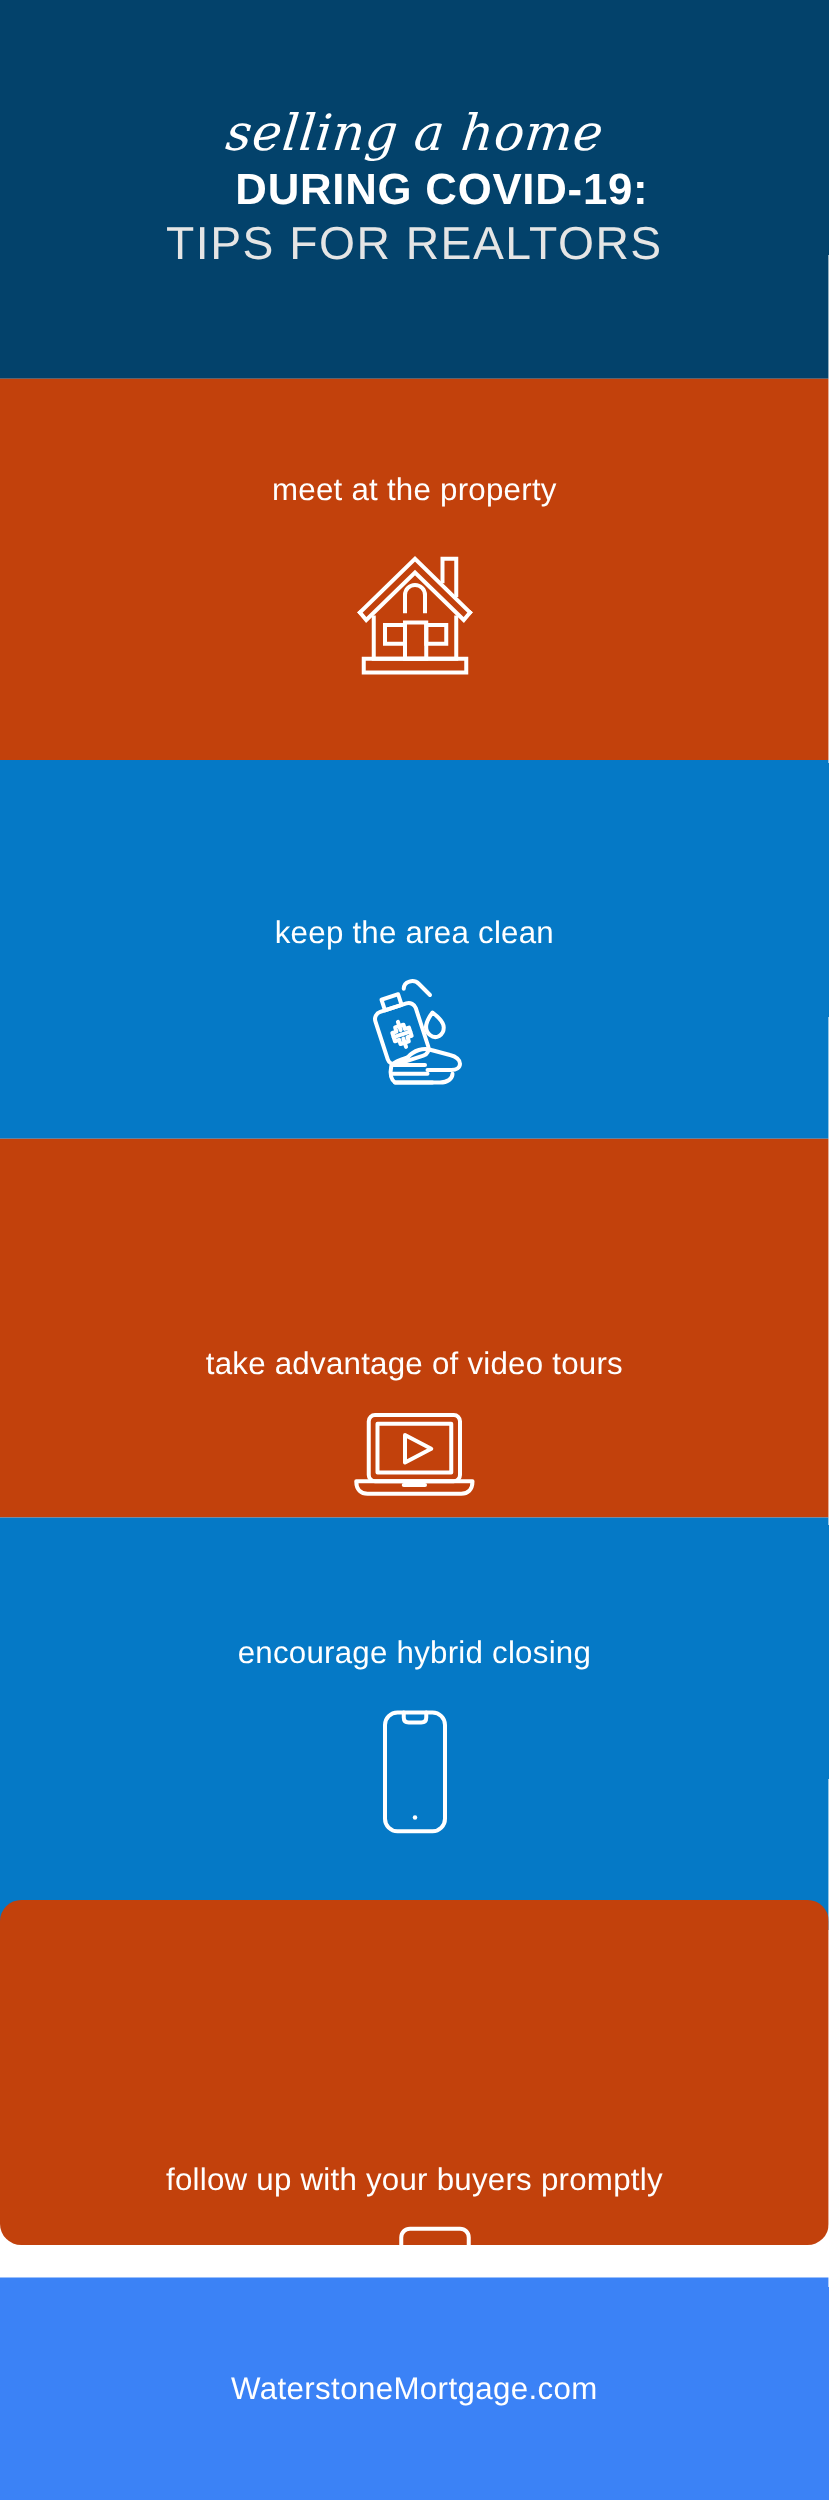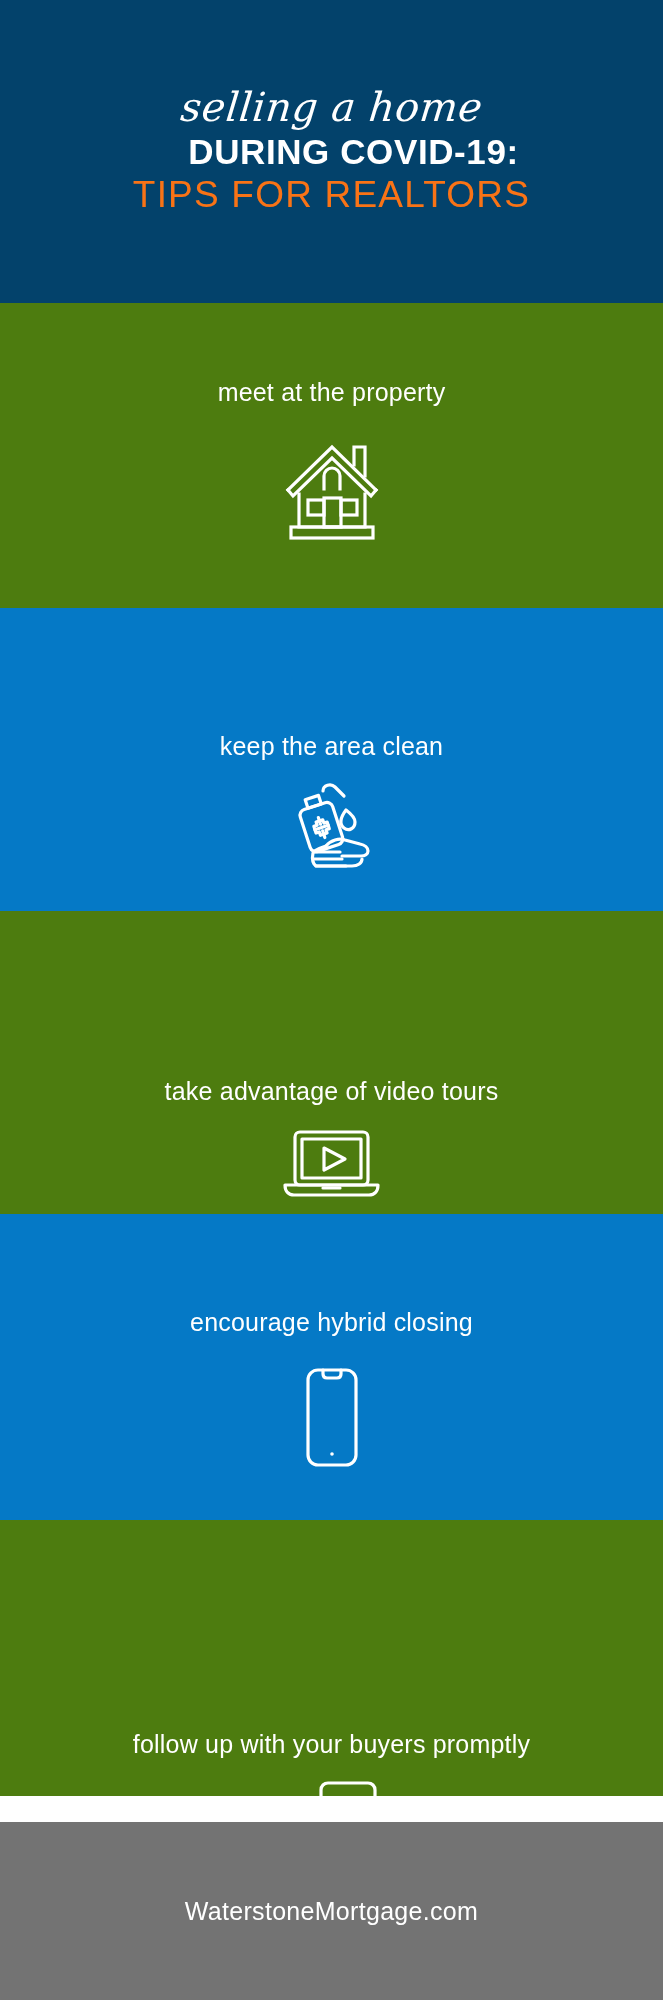--- a/index.html
+++ b/index.html
@@ -47,36 +47,36 @@
     font-size: 35px;
     color: #ffffff;
     letter-spacing: 0.6px;
     line-height: 1.12;
     margin-left: 44px;
   }
   .title-light {
     font-family: "Liberation Sans", sans-serif;
     font-weight: 400;
     font-size: 37px;
-    color: #f97316;
+    color: #e5e5e5;
     letter-spacing: 1.2px;
     line-height: 1.2;
     margin-top: 2px;
   }
 
   
   .band {
     position: absolute;
     left: 0;
     width: 663px;
     display: flex;
     flex-direction: column;
     align-items: center;
   }
-  .band-light { background: #4d7c0f; }
+  .band-light { background: #c2410c; }
   .band-medium { background: #0579c6; }
 
   .band-label {
     font-family: "Liberation Sans", sans-serif;
     font-weight: 400;
     color: #ffffff;
     font-size: 25px;
     letter-spacing: 0.2px;
     text-align: center;
     white-space: nowrap;
@@ -95,32 +95,32 @@
   #band-2 .band-icon  { margin-top: 19px; }
 
   #band-3 { top: 911px;  height: 303px; }
   #band-3 .band-label { margin-top: 166px; }
   #band-3 .band-icon  { margin-top: 17px; }
 
   #band-4 { top: 1214px; height: 330px; }
   #band-4 .band-label { margin-top: 94px; }
   #band-4 .band-icon  { margin-top: 28px; }
 
-  #band-5 { top: 1520px; height: 276px; }
+  #band-5 { top: 1520px; height: 276px; border-radius: 17px; }
   #band-5 .band-label { margin-top: 210px; }
   #band-5 .band-icon  { margin-top: 16px; }
 
   
   .footer {
     position: absolute;
     left: 0;
     top: 1822px;
     width: 663px;
     height: 178px;
-    background: #737373;
+    background: #3b82f6;
     display: flex;
     align-items: center;
     justify-content: center;
   }
   .footer-text {
     font-family: "Liberation Sans", sans-serif;
     font-weight: 400;
     font-size: 25px;
     color: #ffffff;
     letter-spacing: 0.3px;

